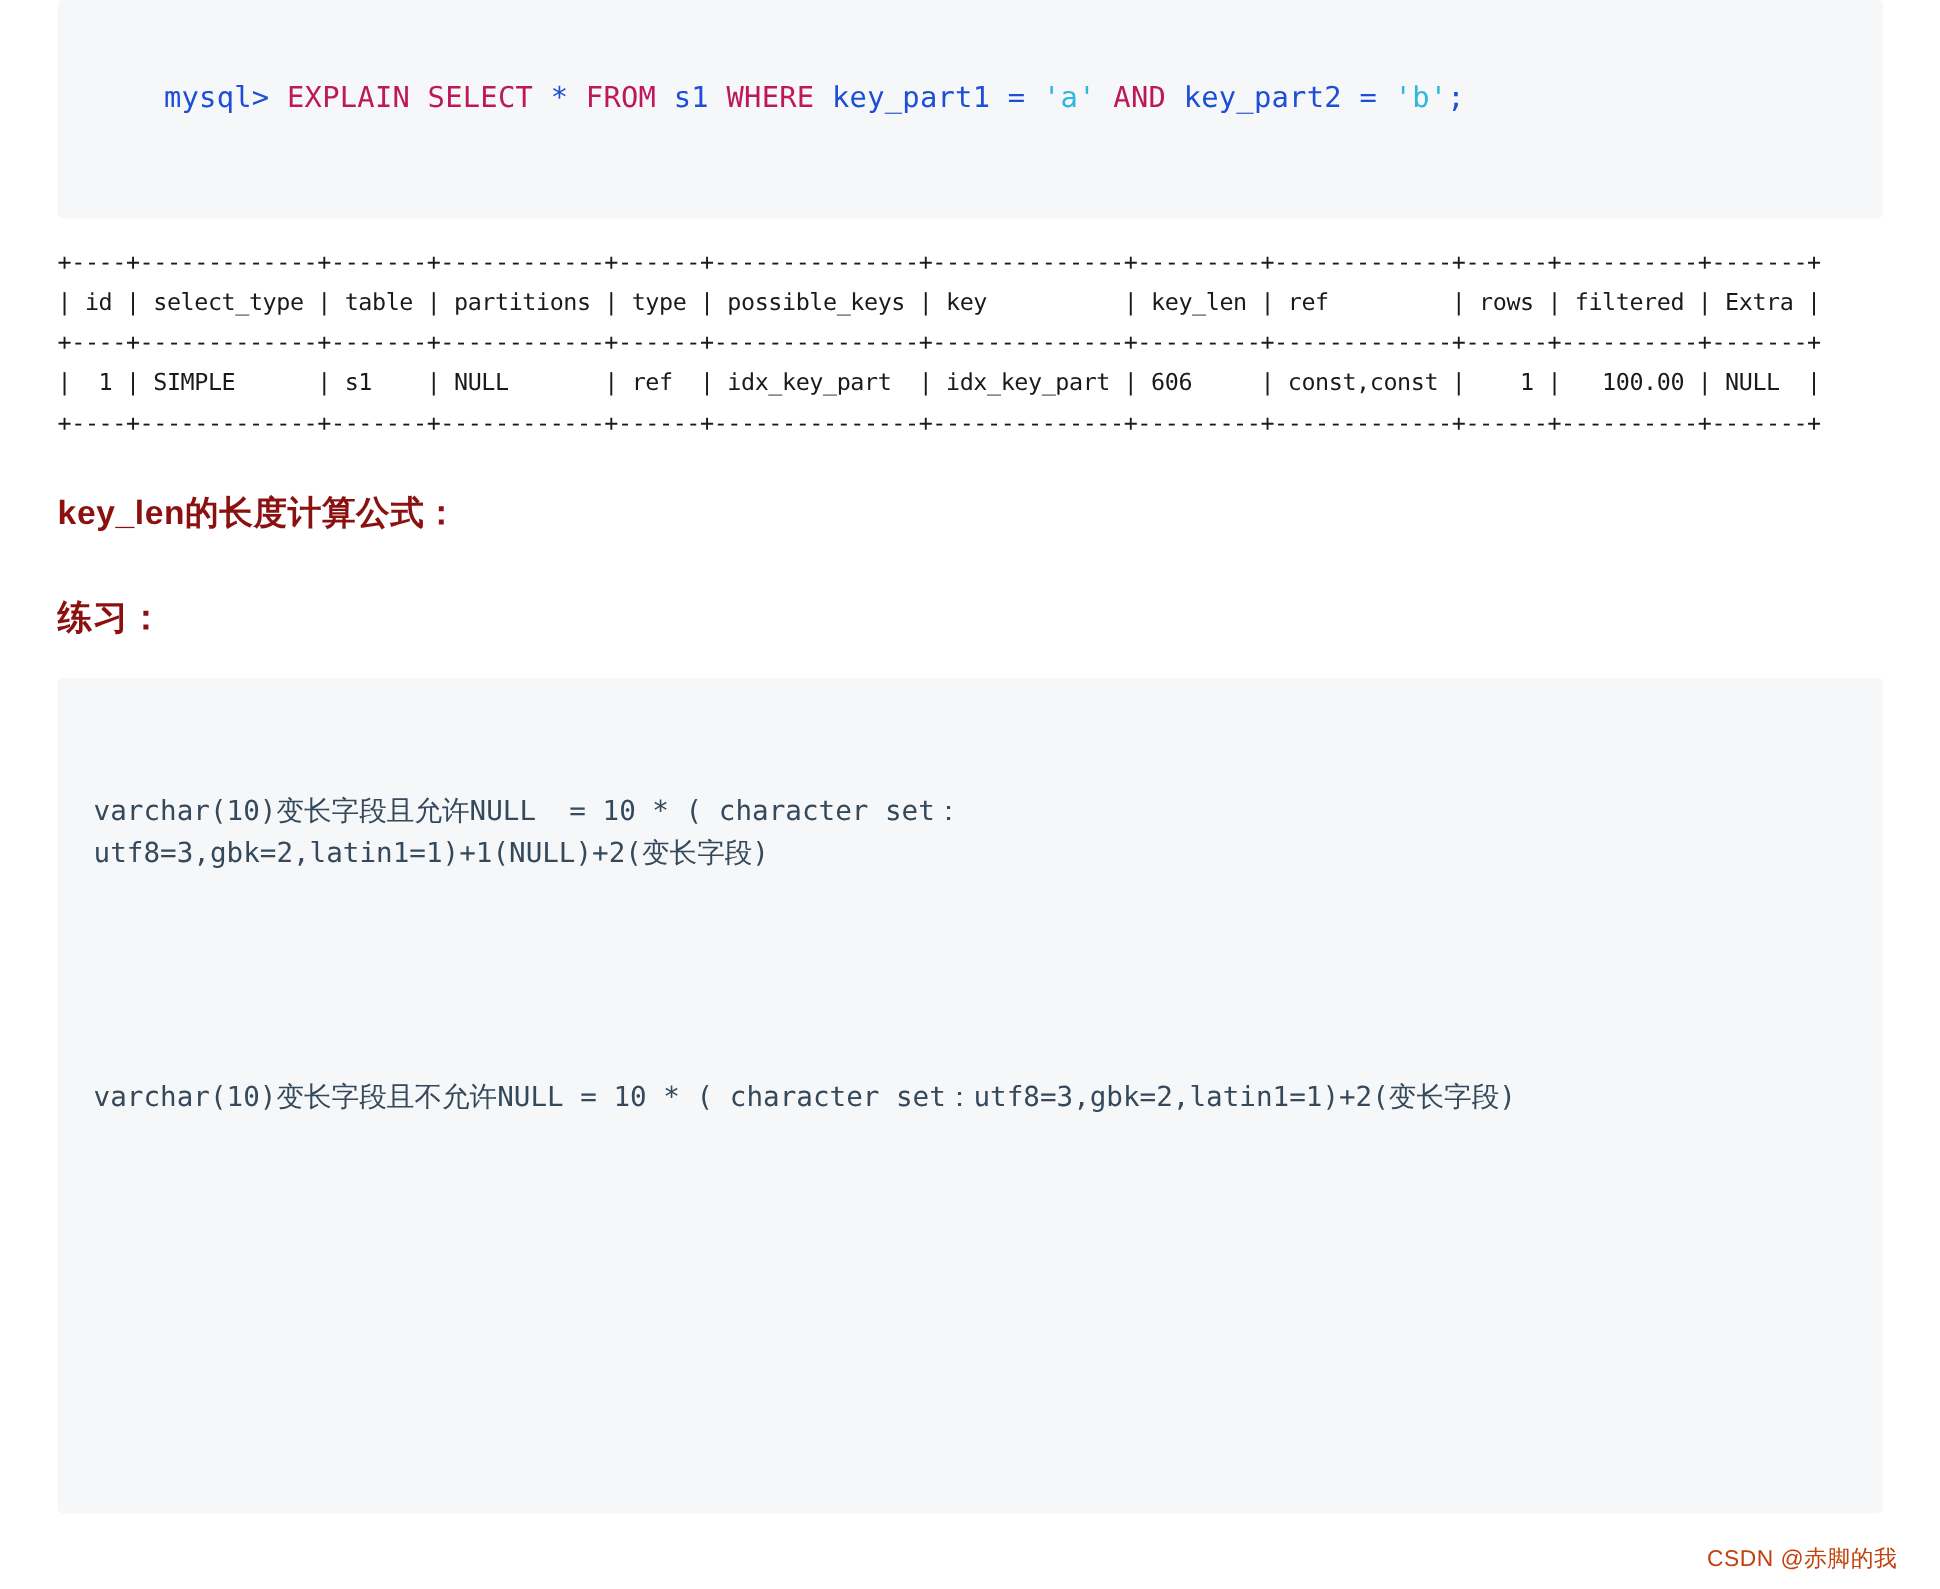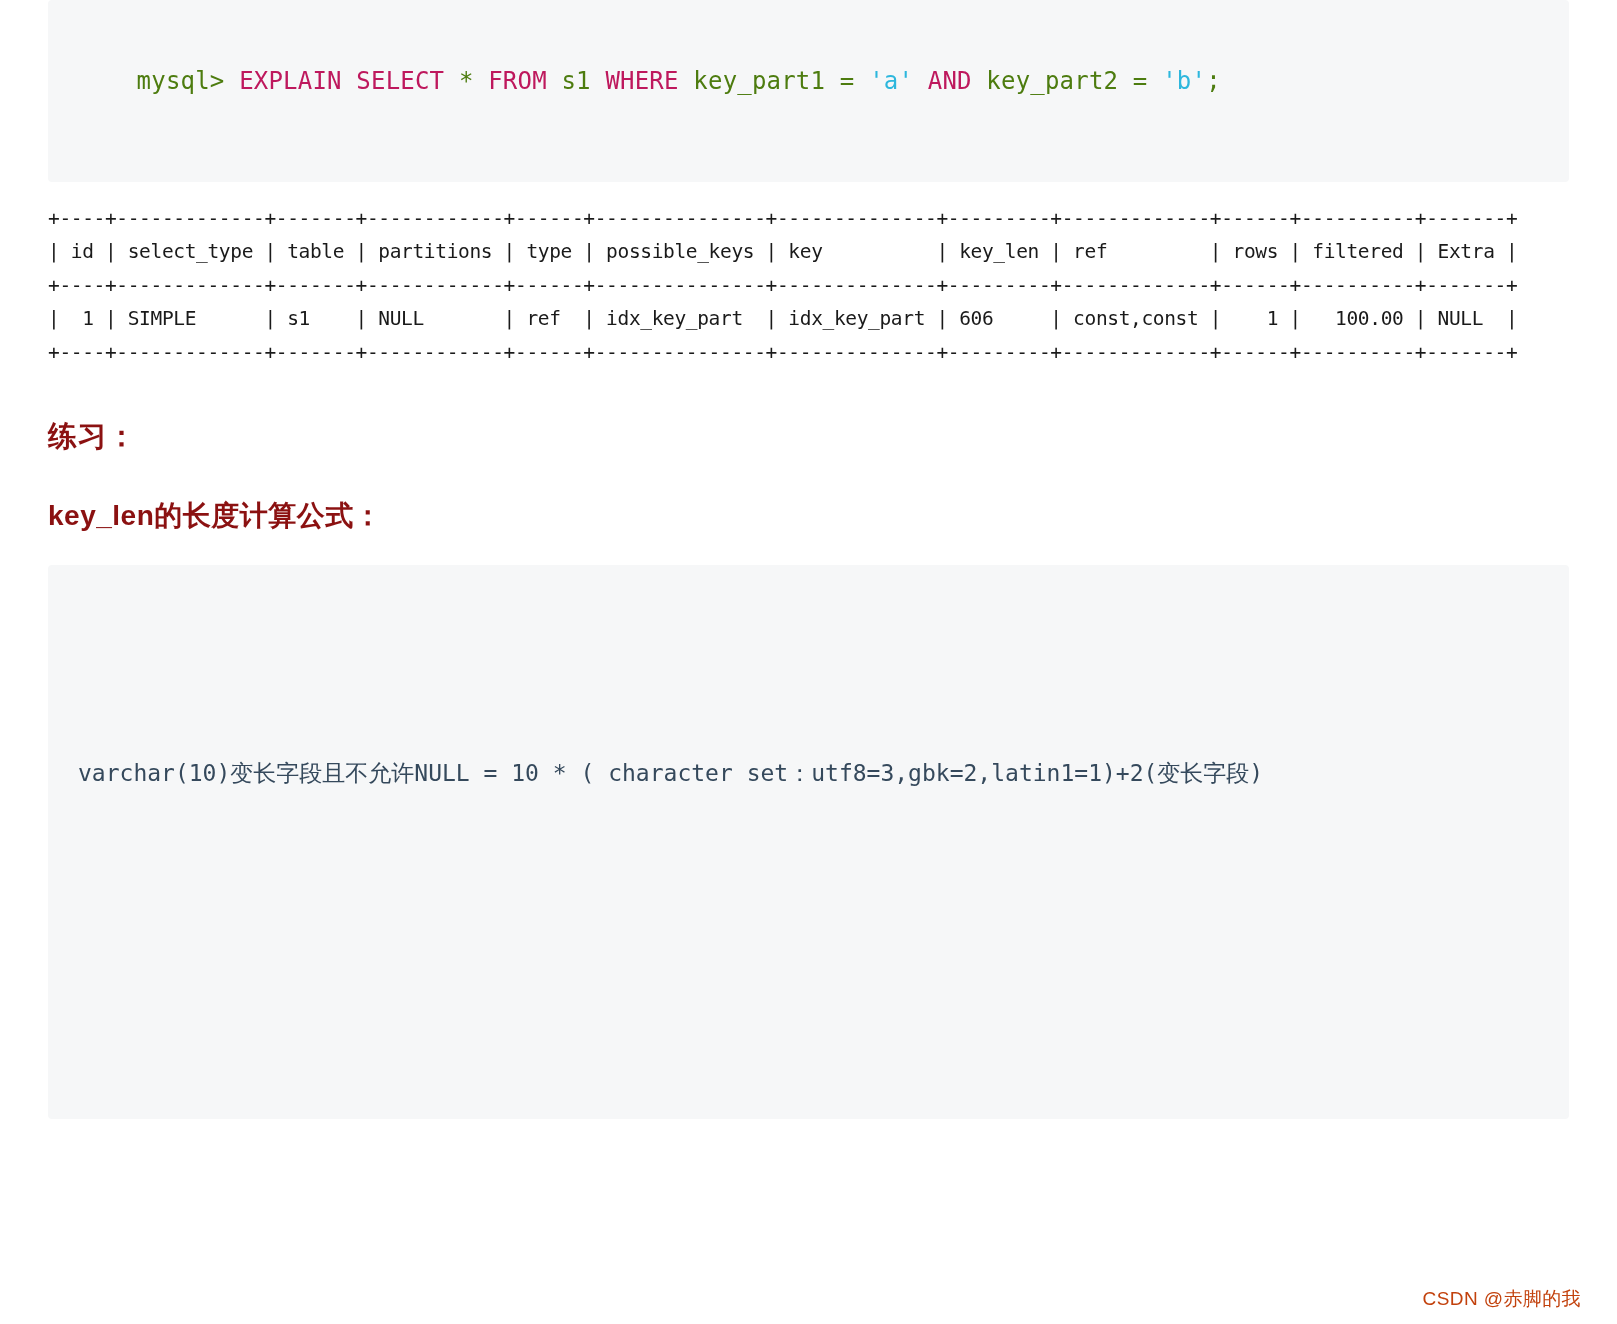--- a/index.html
+++ b/index.html
@@ -37,21 +37,21 @@
     white-space: pre-wrap;
     word-break: break-word;
   }
   .codeblock.sql {
     padding: 26px 30px 44px 30px;
     font-size: 24px;
     letter-spacing: 0.2px;
   }
   .tok-kw     { color: #be185d; }
   .tok-str    { color: #2db7dd; }
-  .tok-plain  { color: #4d7c0f; margin-top: 36px; }
+  .tok-plain  { color: #1d4ed8; margin-top: 36px; }
 
   
   .ascii-out {
     font-family: "DejaVu Sans Mono", "Liberation Mono", monospace;
     font-size: 19.5px;
     line-height: 1.72;
     color: #1a1a1a;
     white-space: pre;
     letter-spacing: -0.35px;
     margin: 0;
@@ -108,24 +108,26 @@
   <div class="codeblock sql">
     <span class="tok-plain">mysql&gt; </span><span class="tok-kw">EXPLAIN SELECT </span><span class="tok-plain">* </span><span class="tok-kw">FROM </span><span class="tok-plain">s1 </span><span class="tok-kw">WHERE </span><span class="tok-plain">key_part1 </span><span class="tok-plain">= </span><span class="tok-str">'a' </span><span class="tok-kw">AND </span><span class="tok-plain">key_part2 </span><span class="tok-plain">= </span><span class="tok-str">'b'</span><span class="tok-plain">;</span>
   </div>
 
   <pre class="ascii-out out-top">+----+-------------+-------+------------+------+---------------+--------------+---------+-------------+------+----------+-------+
 | id | select_type | table | partitions | type | possible_keys | key          | key_len | ref         | rows | filtered | Extra |
 +----+-------------+-------+------------+------+---------------+--------------+---------+-------------+------+----------+-------+
 |  1 | SIMPLE      | s1    | NULL       | ref  | idx_key_part  | idx_key_part | 606     | const,const |    1 |   100.00 | NULL  |
 +----+-------------+-------+------------+------+---------------+--------------+---------+-------------+------+----------+-------+</pre>
 
+  <h2 class="red-heading second">key_len的长度计算公式：</h2>
   <h2 class="red-heading">练习：</h2>
-  <h2 class="red-heading second">key_len的长度计算公式：</h2>
 
   <div class="codeblock formula-block">
+    <div class="formula-line">varchar(10)变长字段且允许NULL  = 10 * ( character set：
+utf8=3,gbk=2,latin1=1)+1(NULL)+2(变长字段)</div>
     <div class="formula-gap"></div>
     <div class="formula-line">varchar(10)变长字段且不允许NULL = 10 * ( character set：utf8=3,gbk=2,latin1=1)+2(变长字段)</div>
     <div class="formula-gap"></div>
     <div class="formula-gap"></div>
     
   </div>
 
   <div class="watermark">CSDN @赤脚的我</div>
 </div>
 

